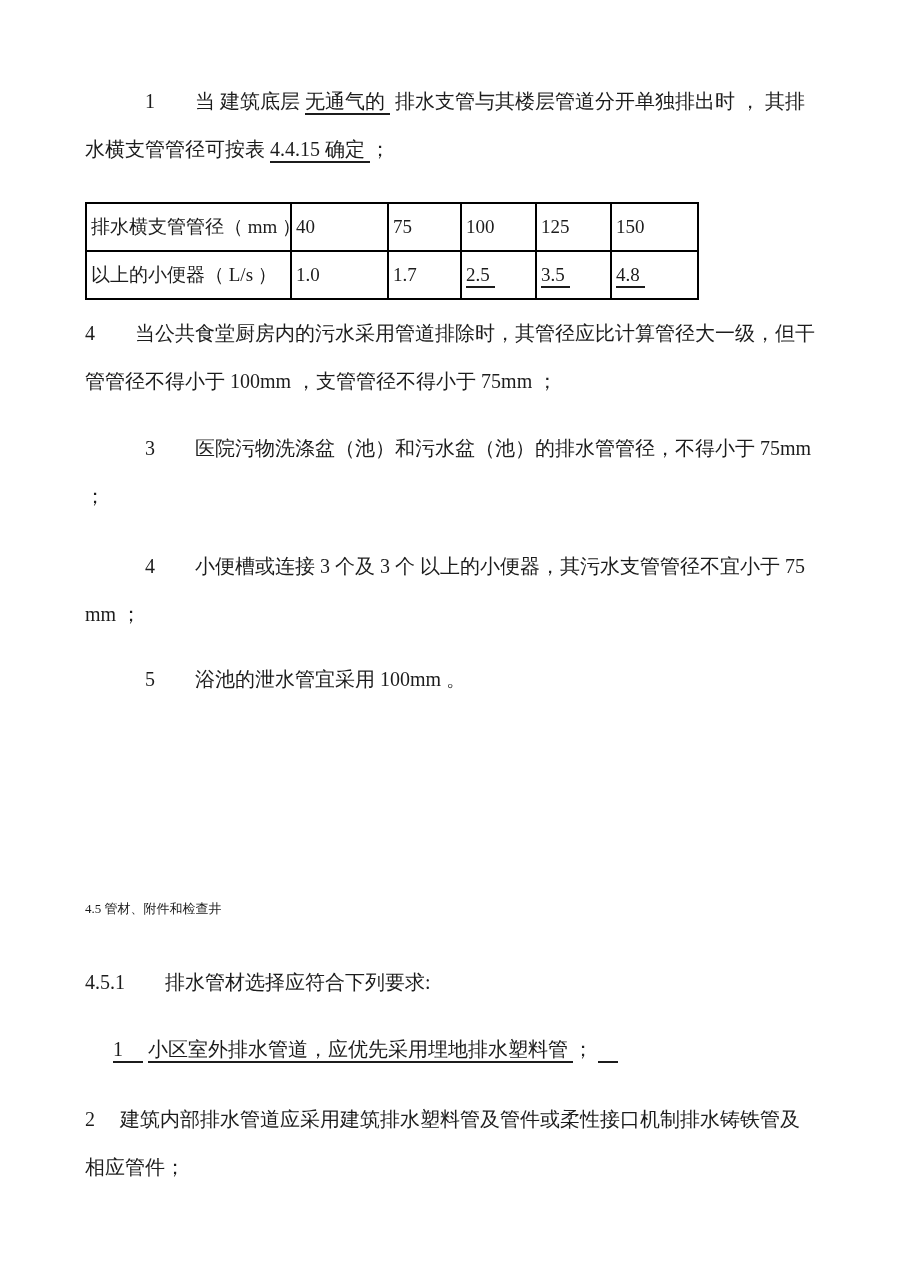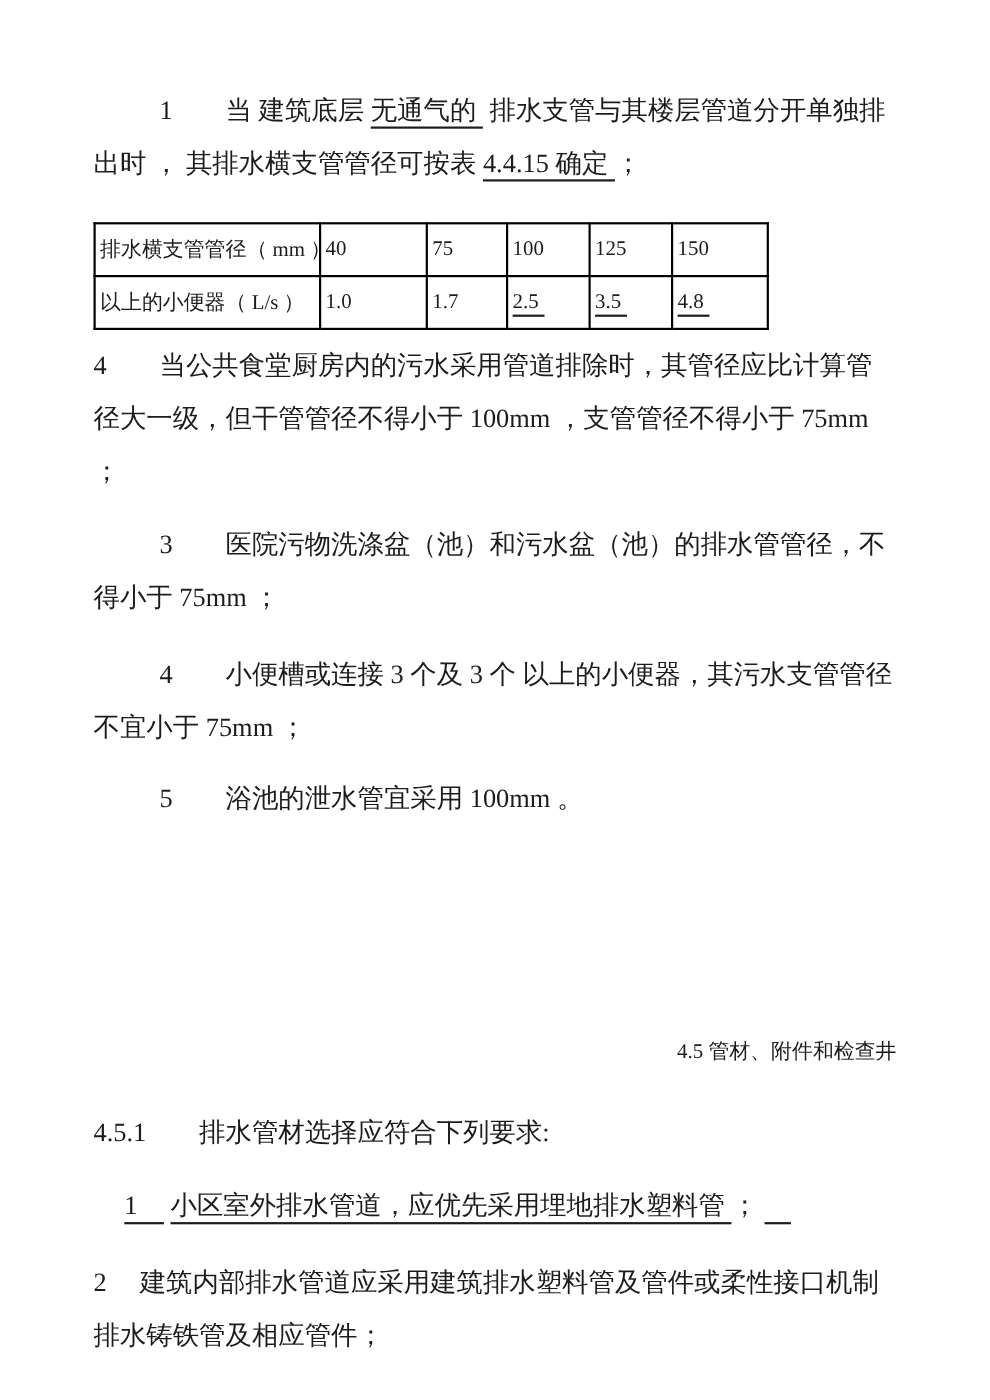--- a/index.html
+++ b/index.html
@@ -15,21 +15,21 @@
     color: #1c1c1c;
   }
   .page {
     box-sizing: border-box;
     width: 900px;
     height: 1273px;
     padding: 77px 85px 0 85px;
     background: #ffffff;
   }
   .para {
-    font-size: 24px;
+    font-size: 20px;
     line-height: 48px;
     margin: 0;
     white-space: pre-wrap;
     word-break: break-all;
   }
   .indent { text-indent: 60px; }
   .u { border-bottom: 2px solid #1c1c1c; padding-bottom: 1px; }
   .caption { margin-top: 17px; }
   .table-wrap { margin-top: 29px; }
   table.cap-table {
@@ -46,22 +46,22 @@
     padding: 0 2px 0 4px;
     white-space: pre;
     overflow: hidden;
   }
   .m-p2 { margin-top: 9px; }
   .m-p3 { margin-top: 19px; }
   .m-p4 { margin-top: 22px; }
   .m-p5 { margin-top: 17px; }
   .heading {
     margin-top: 182px;
-    text-align: right;
-    font-size: 19px;
+    text-align: left;
+    font-size: 13px;
     line-height: 48px;
     font-weight: normal;
   }
   .m-s451 { margin-top: 25px; }
   .m-item1 { margin-top: 19px; margin-left: 28px; }
   .m-item2 { margin-top: 22px; }
 </style>
 </head>
 <body>
 

